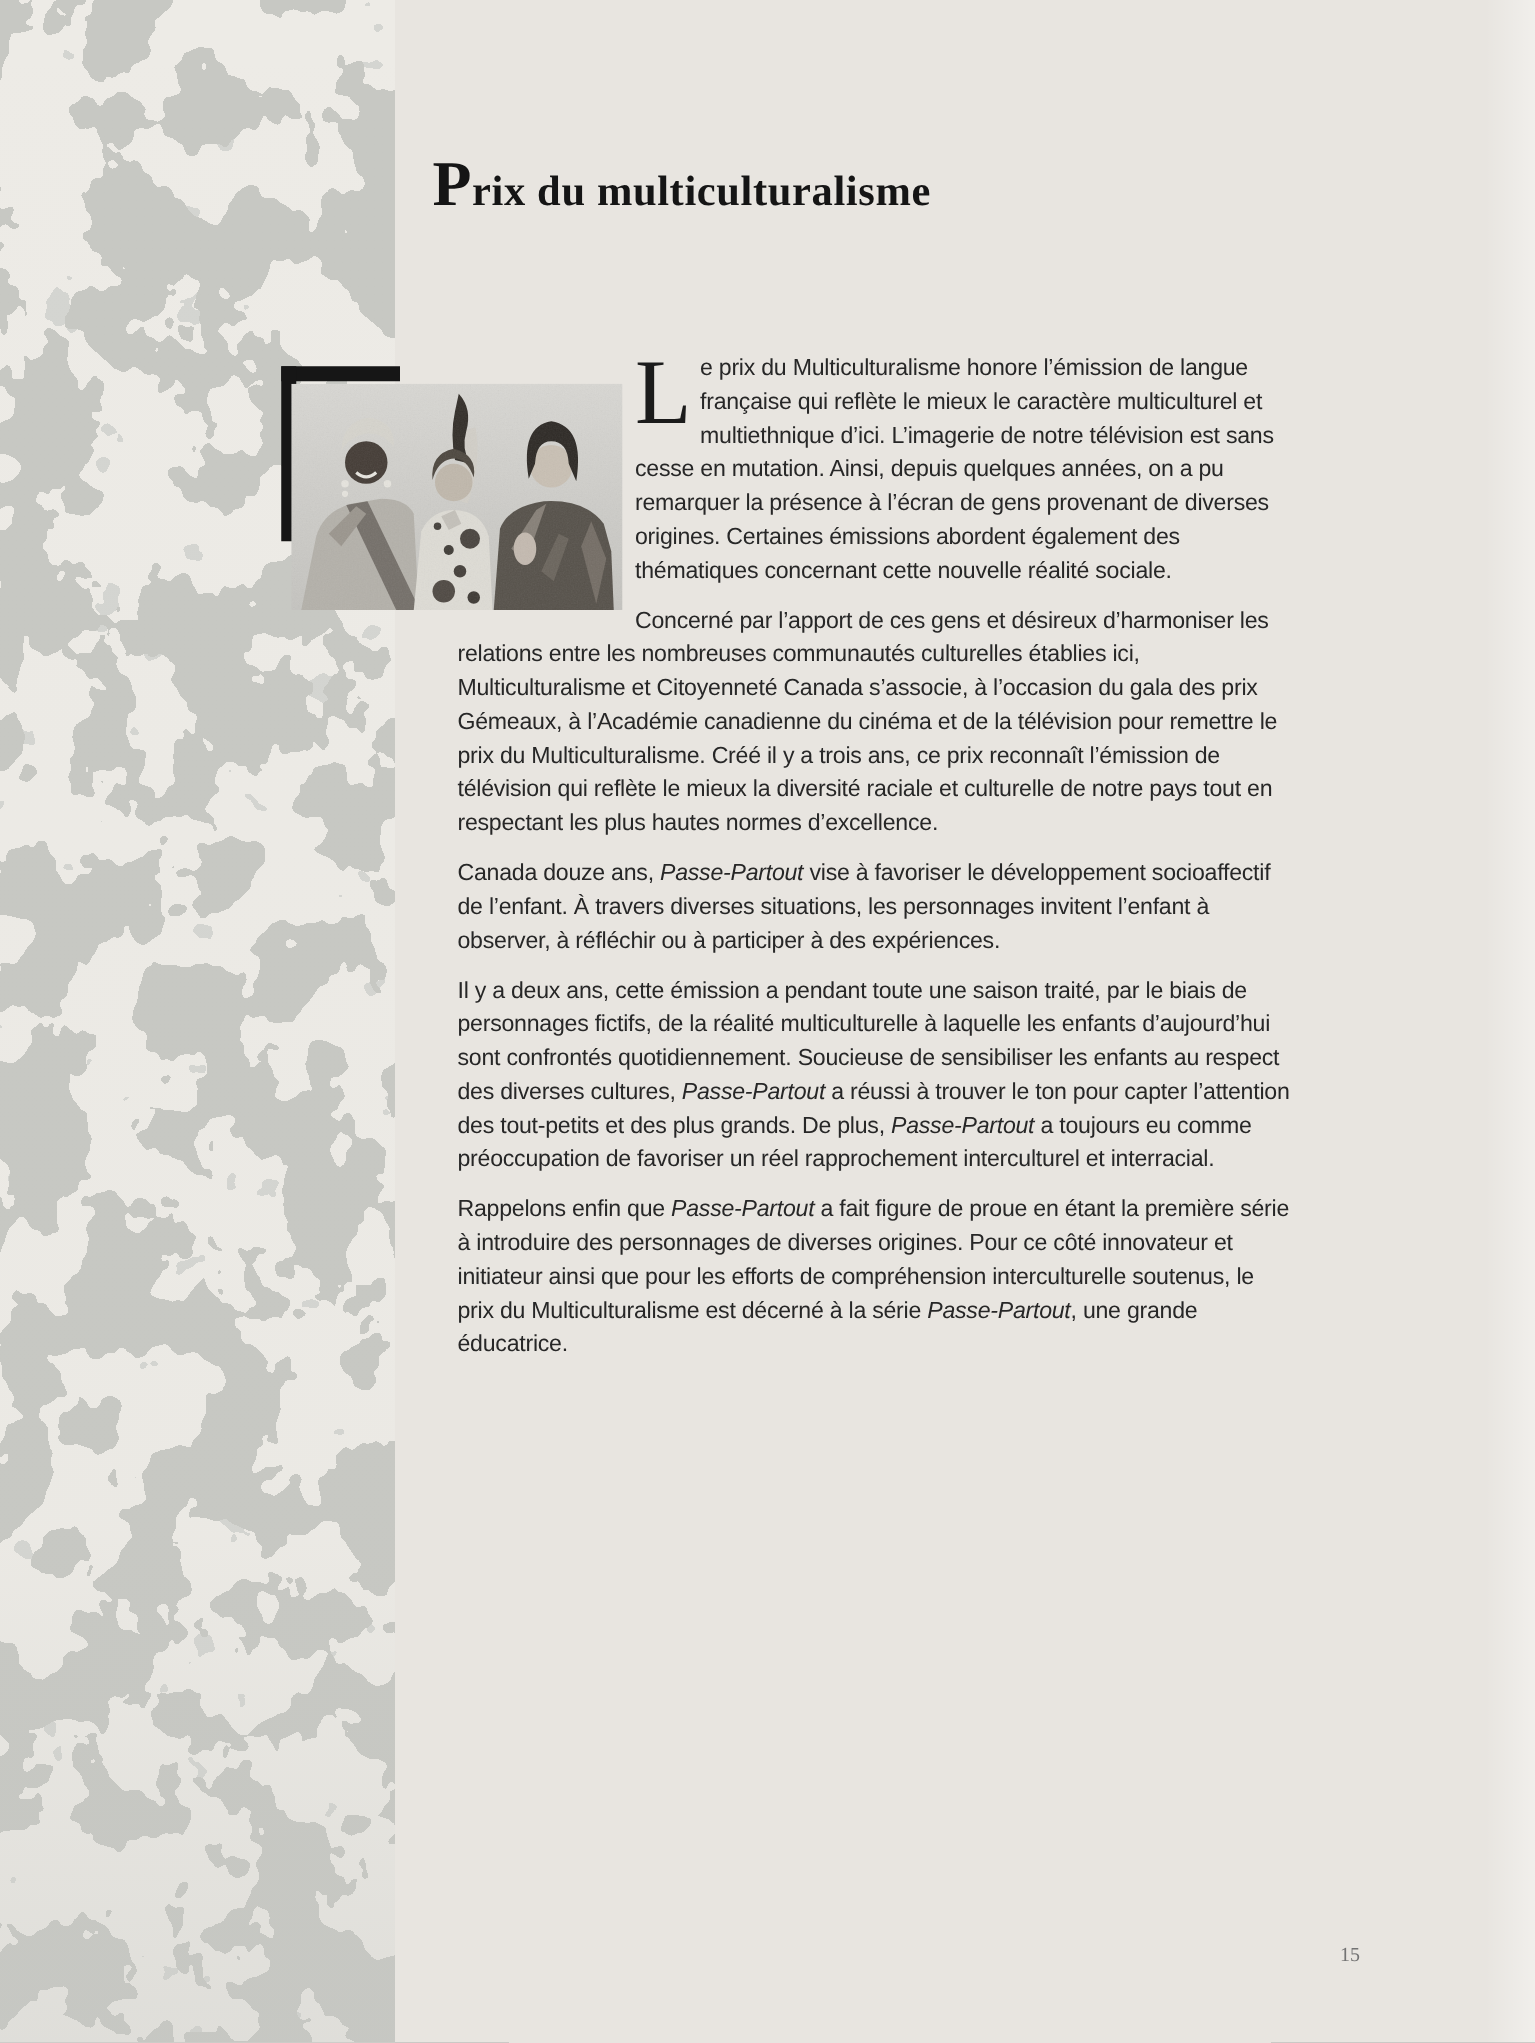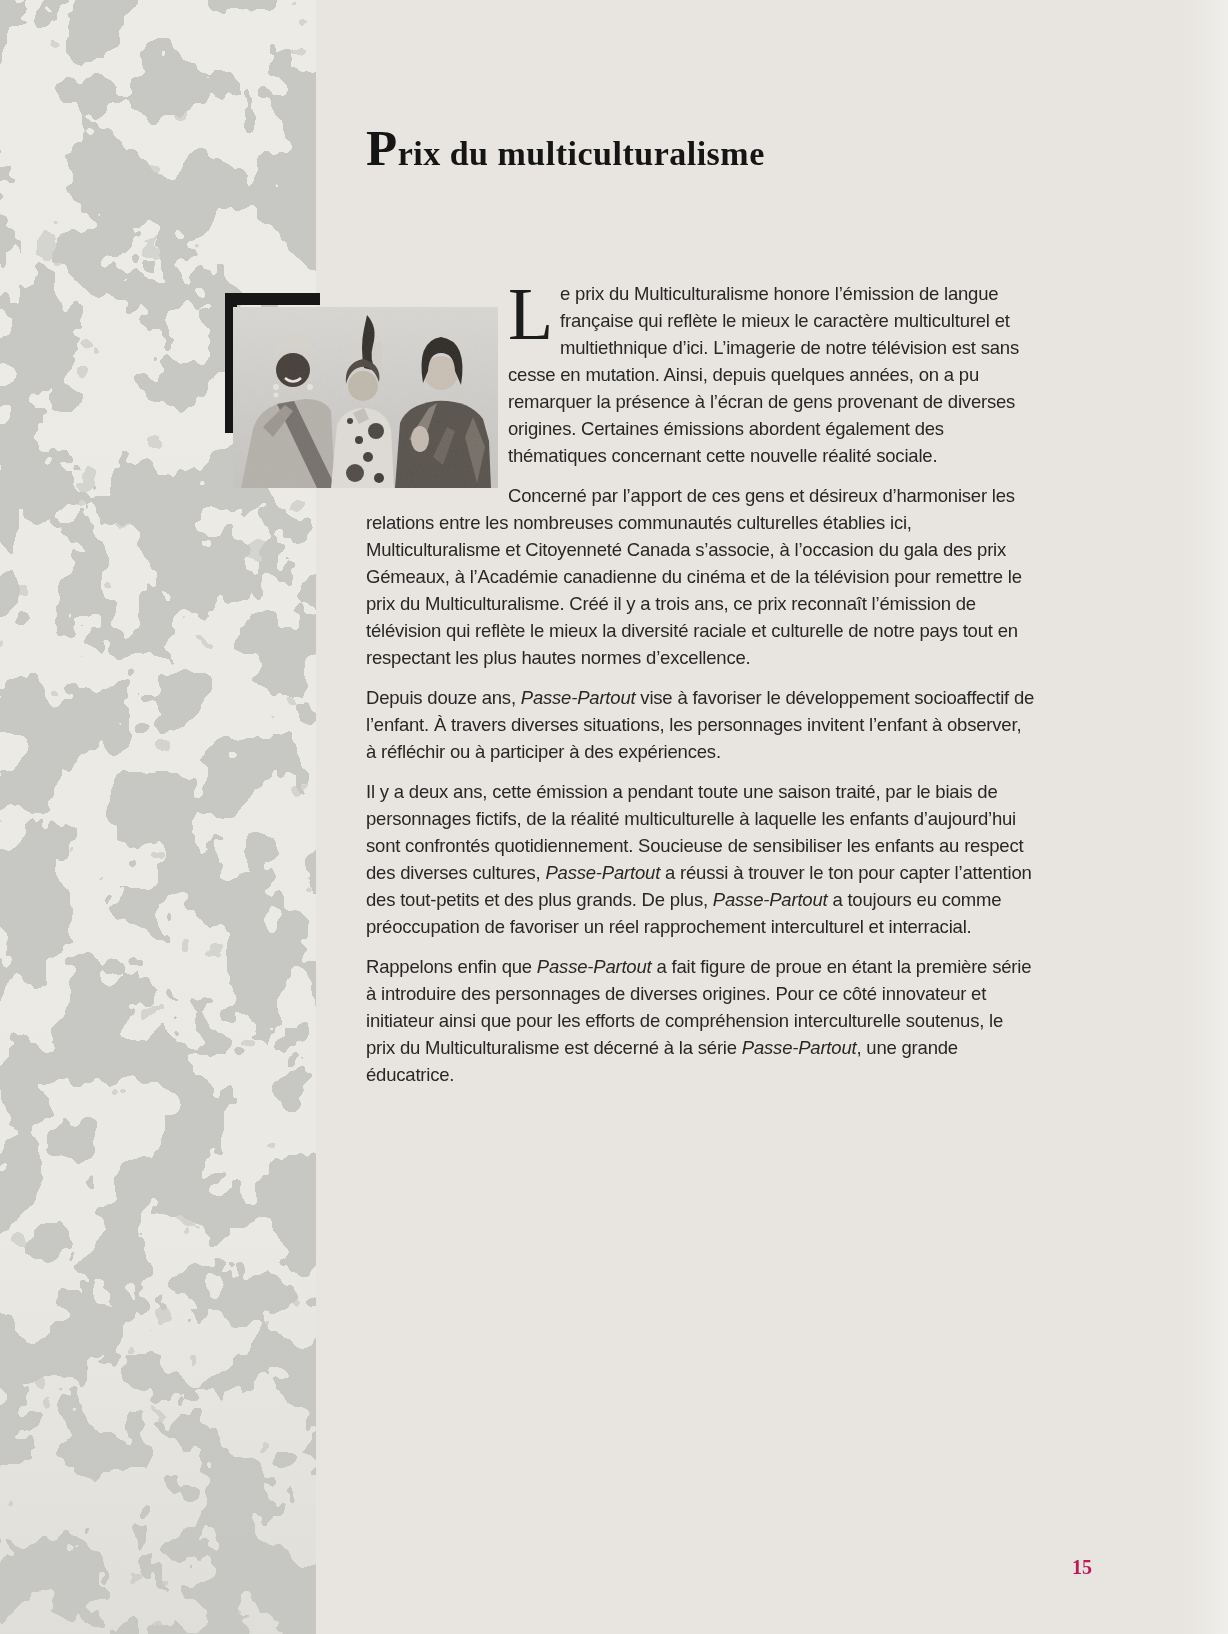--- a/index.html
+++ b/index.html
@@ -17,21 +17,21 @@
   .texture-band { position:absolute; left:0; top:0; width:316px; height:1634px; }
   .texture-band svg { display:block; }
 
   
   .right-edge {
     position:absolute; right:0; top:0; width:40px; height:100%;
     background:linear-gradient(to right, rgba(255,255,255,0), rgba(255,255,255,0.38));
   }
 
   .page-title {
-    position:absolute; left:366px; top:96px;
+    position:absolute; left:346px; top:96px;
     font-family:"Liberation Serif", serif;
     font-weight:bold; color:#151515;
     font-size:34px; letter-spacing:0.5px;
     white-space:nowrap;
   }
   .title-initial { font-size:51px; }
 
   .article-body {
     position:absolute; left:366px; top:280px; width:670px;
     color:#272727;
@@ -60,21 +60,21 @@
     box-sizing:border-box;
   }
   .photo {
     position:absolute; left:-133px; top:27px;
     width:265px; height:181px;
   }
 
   .page-number {
     position:absolute; left:1072px; top:1556px;
     font-family:"Liberation Serif", serif;
-    font-weight:bold; font-size:20px; color:#be185d;
+    font-weight:normal; font-size:16px; color:#737373;
   }
 </style>
 </head>
 <body>
 
 <div class="page">
 
   <div class="texture-band">
     <svg width="316" height="1634" xmlns="http://www.w3.org/2000/svg">
       <defs>
@@ -164,20 +164,20 @@
             <circle cx="208" cy="66" r="17" fill="#c9c0b4"></circle>
             <path d="M190,76 Q183,34 208,30 Q235,34 228,78 L222,64 Q221,46 208,46 Q196,46 195,64 Z" fill="#2e2a26"></path>
           </g>
           <rect width="265" height="181" filter="url(#grain)" opacity="0.1"></rect>
         </svg>
       </div>
     </div>
 
   <p class="para"><span class="dropcap">L</span><span>e prix du Multiculturalisme honore l’émission de langue française qui reflète le mieux le caractère multiculturel et multiethnique d’ici. L’imagerie de notre télévision est sans cesse en mutation. Ainsi, depuis quelques années, on a pu remarquer la présence à l’écran de gens provenant de diverses origines. Certaines émissions abordent également des thématiques concernant cette nouvelle réalité sociale.</span></p>
       <p class="para"><span>Concerné par l’apport de ces gens et désireux d’harmoniser les relations entre les nombreuses communautés culturelles établies ici, Multiculturalisme et Citoyenneté Canada s’associe, à l’occasion du gala des prix Gémeaux, à l’Académie canadienne du cinéma et de la télévision pour remettre le prix du Multiculturalisme. Créé il y a trois ans, ce prix reconnaît l’émission de télévision qui reflète le mieux la diversité raciale et culturelle de notre pays tout en respectant les plus hautes normes d’excellence.</span></p>
-      <p class="para"><span>Depuis douze ans, </span><em>Passe-Partout</em><span> vise à favoriser le développement socioaffectif de l’enfant. À travers diverses situations, les personnages invitent l’enfant à observer, à réfléchir ou à participer à des expériences.</span></p>
+      <p class="para"><span>Canada douze ans, </span><em>Passe-Partout</em><span> vise à favoriser le développement socioaffectif de l’enfant. À travers diverses situations, les personnages invitent l’enfant à observer, à réfléchir ou à participer à des expériences.</span></p>
       <p class="para"><span>Il y a deux ans, cette émission a pendant toute une saison traité, par le biais de personnages fictifs, de la réalité multiculturelle à laquelle les enfants d’aujourd’hui sont confrontés quotidiennement. Soucieuse de sensibiliser les enfants au respect des diverses cultures, </span><em>Passe-Partout</em><span> a réussi à trouver le ton pour capter l’attention des tout-petits et des plus grands. De plus, </span><em>Passe-Partout</em><span> a toujours eu comme préoccupation de favoriser un réel rapprochement interculturel et interracial.</span></p>
       <p class="para"><span>Rappelons enfin que </span><em>Passe-Partout</em><span> a fait figure de proue en étant la première série à introduire des personnages de diverses origines. Pour ce côté innovateur et initiateur ainsi que pour les efforts de compréhension interculturelle soutenus, le prix du Multiculturalisme est décerné à la série </span><em>Passe-Partout</em><span>, une grande éducatrice.</span></p>
     </div>
 
   <div class="page-number">15</div>
 
 </div>
 
 </body></html>

